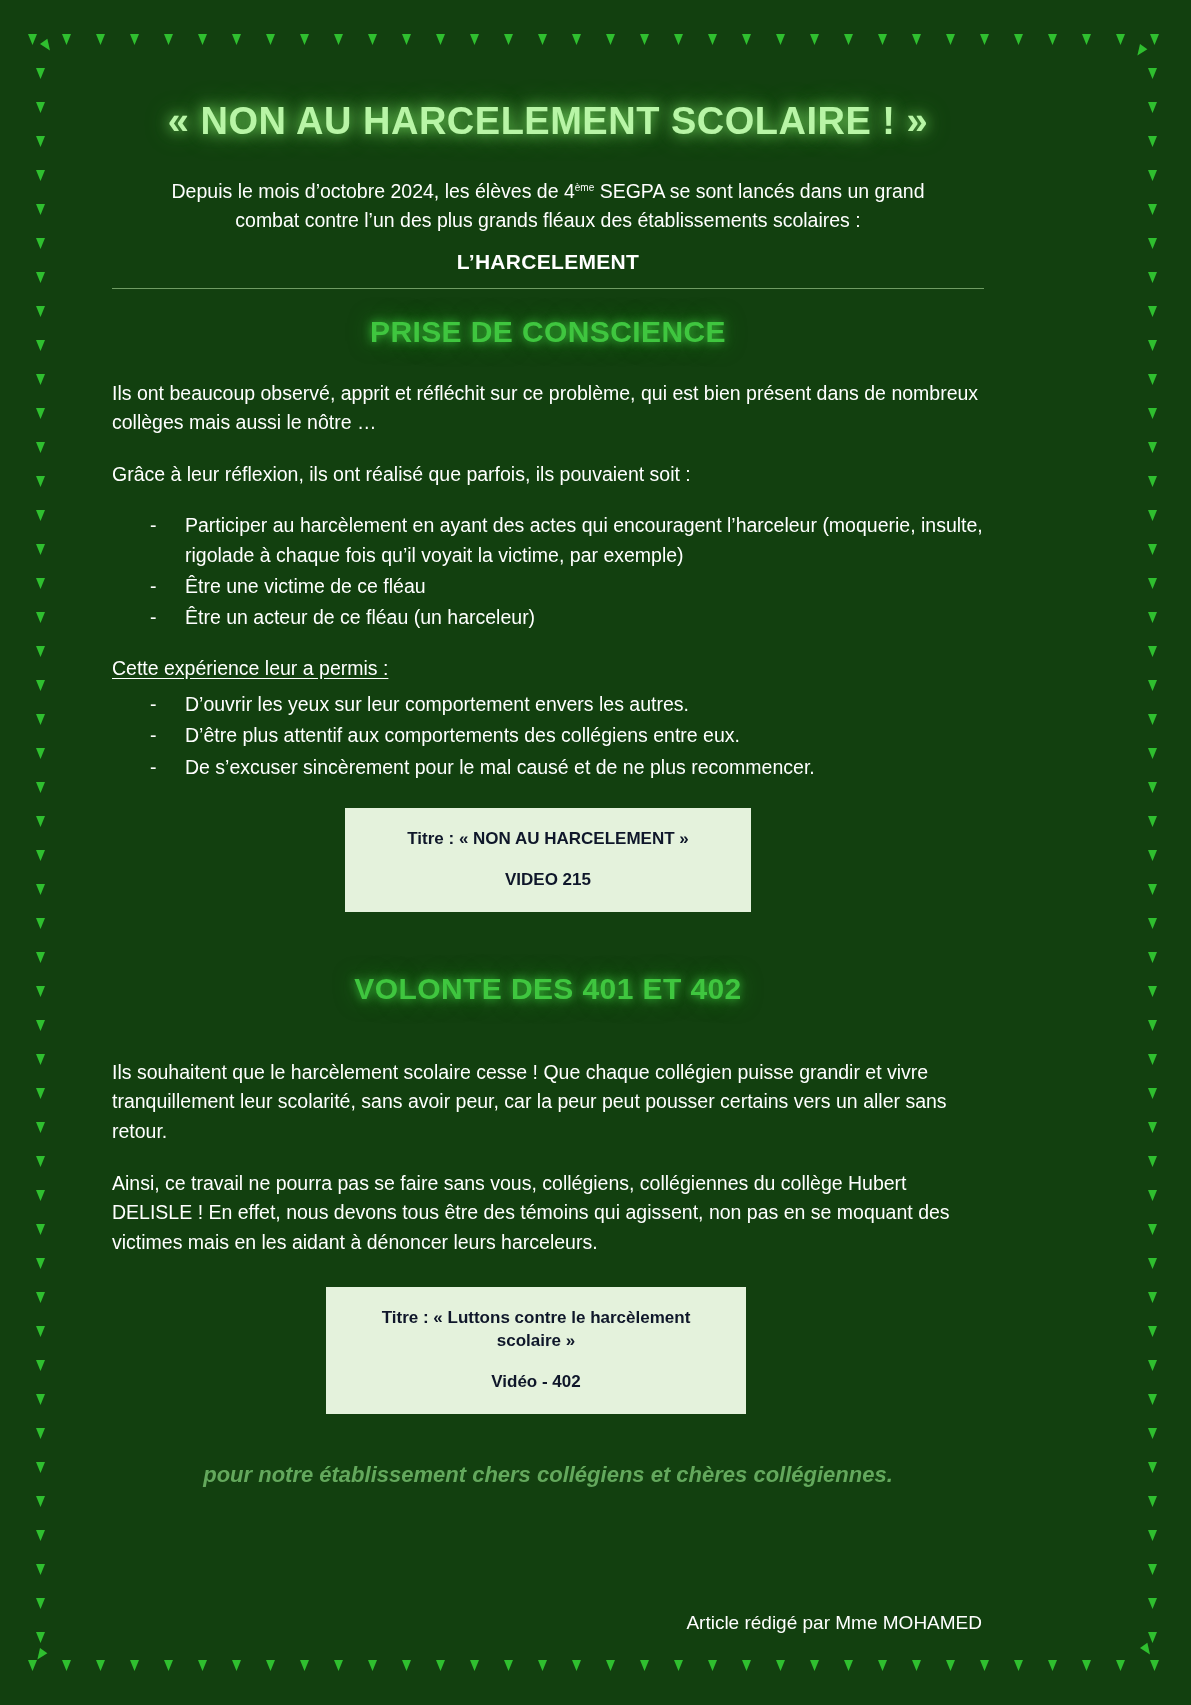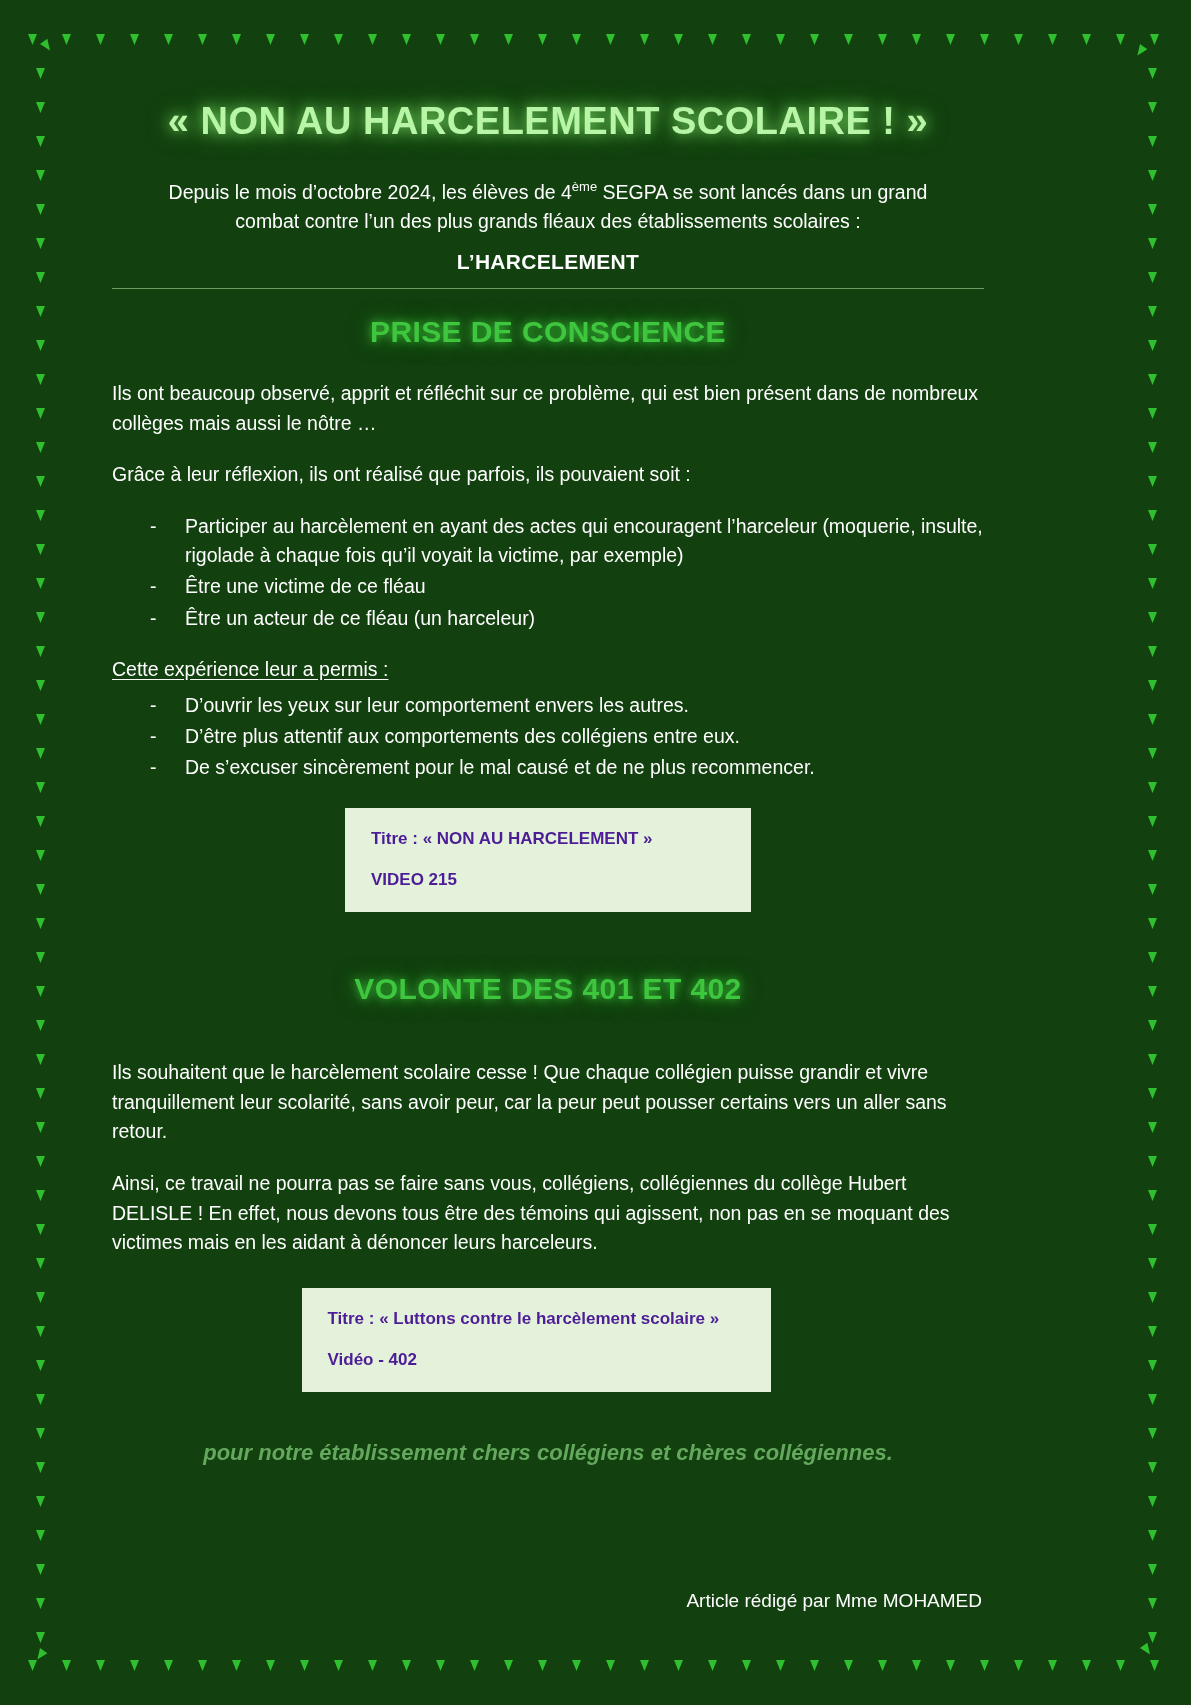--- a/index.html
+++ b/index.html
@@ -53,21 +53,21 @@
   }
 
   .intro {
     font-size: 19.5px;
     line-height: 1.5;
     text-align: center;
     margin: 0 0 14px 0;
     color: #ffffff;
   }
   .intro sup {
-    font-size: 13px;
+    font-size: 10px;
     vertical-align: super;
   }
 
   .harcelement-line {
     text-align: center;
     font-size: 21px;
     font-weight: bold;
     letter-spacing: 0.3px;
     padding-bottom: 14px;
     border-bottom: 1.5px solid #6f9c63;
@@ -111,21 +111,22 @@
   }
   ul.dash-list li::before {
     content: "-";
     position: absolute;
     left: 0;
     top: 0;
   }
 
   .video-box {
     background: #e4f2dc;
-    color: #4c1d95;
+    color: #0f172a;
+    text-align: center;
     font-weight: bold;
     font-size: 17px;
     line-height: 1.35;
     padding: 20px 26px;
     box-sizing: border-box;
   }
   .video-box .vb-line2 {
     margin-top: 18px;
   }
 
@@ -137,21 +138,21 @@
   .box-wrap-1 .video-box {
     width: 406px;
   }
 
   .box-wrap-2 {
     display: flex;
     justify-content: center;
     margin: 30px 0 0 0;
   }
   .box-wrap-2 .video-box {
-    width: 469px;
+    width: 420px;
     margin-left: -24px;
   }
 
   .closing {
     margin-top: 44px;
     text-align: center;
     font-style: italic;
     font-weight: bold;
     font-size: 22px;
     line-height: 1.55;

